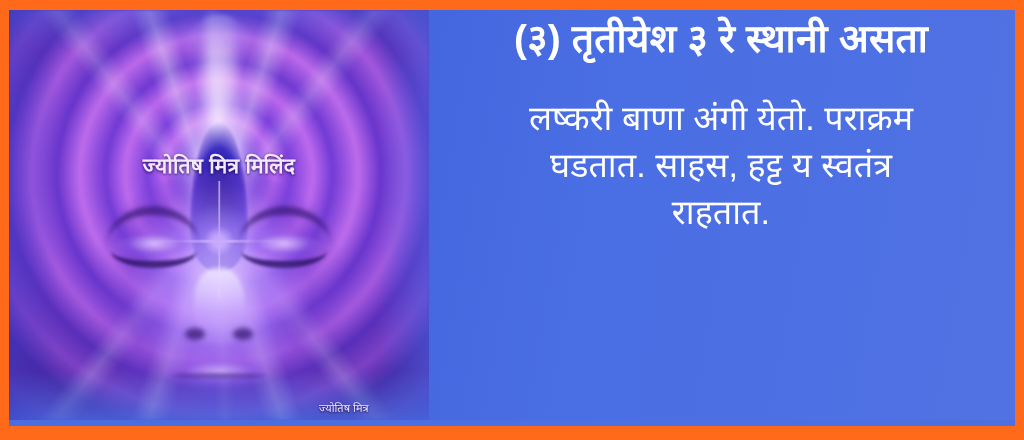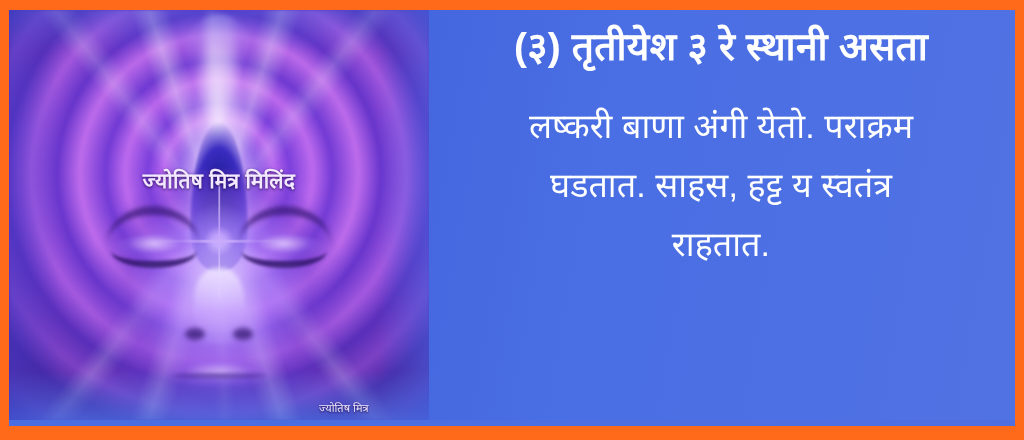--- a/index.html
+++ b/index.html
@@ -227,21 +227,21 @@
     background:
       linear-gradient(90deg, rgba(60,60,200,0.40) 0%, rgba(60,60,200,0) 12%, rgba(60,60,200,0) 88%, rgba(70,100,225,0.55) 100%),
       linear-gradient(180deg, rgba(70,90,220,0.45) 0%, rgba(70,90,220,0) 10%, rgba(70,90,220,0) 88%, rgba(74,110,226,0.75) 100%);
     pointer-events: none;
   }
 
   
   .watermark-main {
     position: absolute;
     left: 50%;
-    top: 156px;
+    top: 141px;
     transform: translateX(-50%);
     color: #f3e9ff;
     font-size: 21px;
     font-weight: 600;
     white-space: nowrap;
     text-shadow: 0 1px 3px rgba(30,0,70,.85);
     letter-spacing: .3px;
   }
 
   .watermark-small {
@@ -256,41 +256,41 @@
   }
 
   
   .text-panel {
     position: relative;
     flex: 1 1 auto;
     height: 410px;
     display: flex;
     flex-direction: column;
     align-items: center;
-    padding: 10px 12px 10px 10px;
+    padding: 2px 12px 10px 10px;
     background: linear-gradient(100deg, #4466df 0%, #4a6ee3 30%, #4d70e4 70%, #5172e2 100%);
   }
 
   .heading {
     color: #ffffff;
     font-size: 39px;
     font-weight: 700;
     line-height: 1.18;
     text-align: center;
     white-space: nowrap;
     letter-spacing: .2px;
     margin-top: 4px;
   }
 
   .body-block {
     margin-top: 34px;
     display: flex;
     flex-direction: column;
     align-items: center;
-    gap: 15px;
+    gap: 3px;
   }
 
   .body-line {
     color: #ffffff;
     font-size: 34px;
     font-weight: 400;
     line-height: 1.30;
     text-align: center;
     white-space: nowrap;
     letter-spacing: .1px;

